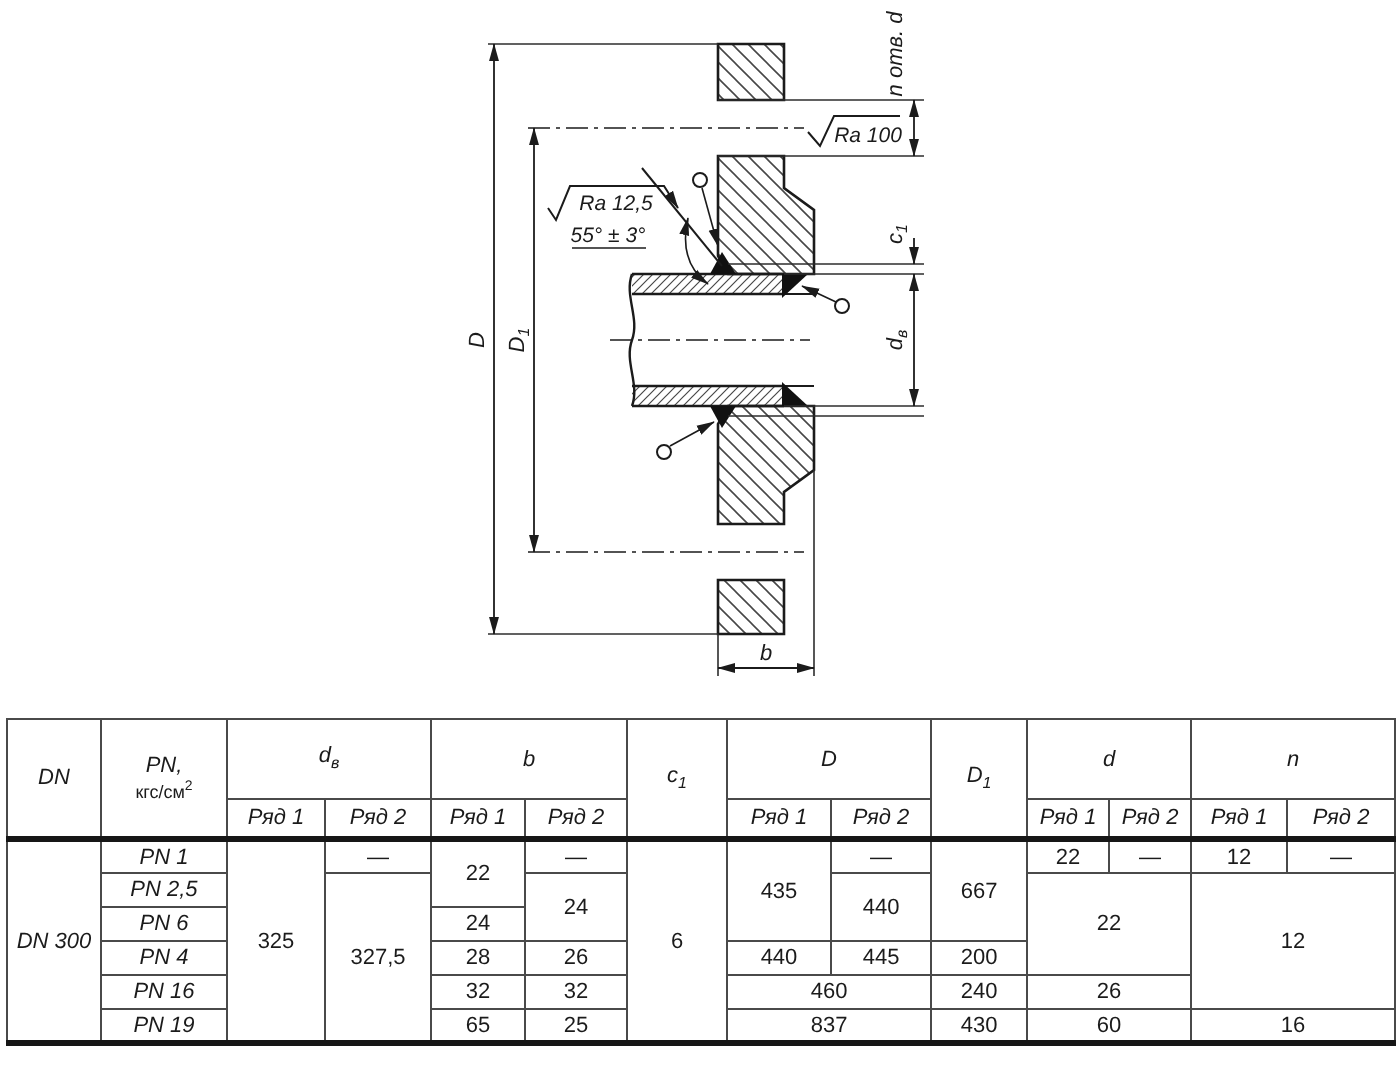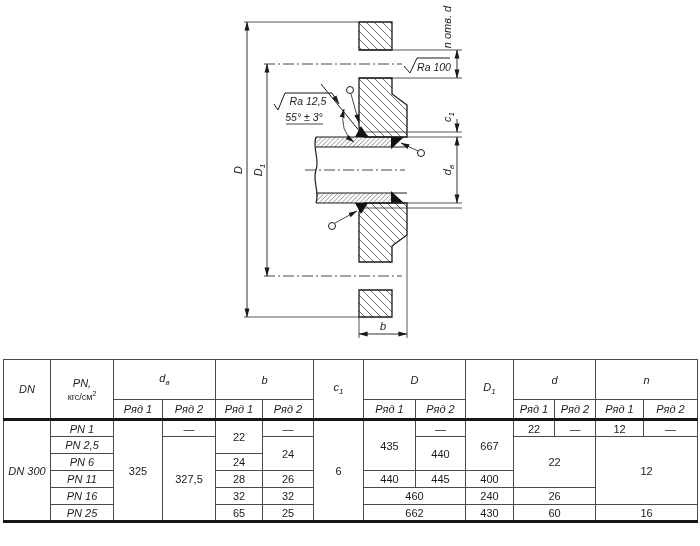--- a/index.html
+++ b/index.html
@@ -202,40 +202,40 @@
         <td rowspan="2">24</td>
         <td rowspan="2">440</td>
         <td colspan="2" rowspan="3">22</td>
         <td colspan="2" rowspan="4">12</td>
       </tr>
       <tr>
         <td class="it">PN 6</td>
         <td>24</td>
       </tr>
       <tr>
-        <td class="it">PN 11</td>
+        <td class="it">PN 4</td>
         <td>28</td>
         <td>26</td>
         <td>440</td>
         <td>445</td>
-        <td>400</td>
+        <td>200</td>
       </tr>
       <tr>
         <td class="it">PN 16</td>
         <td>32</td>
         <td>32</td>
         <td colspan="2">460</td>
         <td>240</td>
         <td colspan="2">26</td>
       </tr>
       <tr>
-        <td class="it">PN 25</td>
+        <td class="it">PN 19</td>
         <td>65</td>
         <td>25</td>
-        <td colspan="2">662</td>
+        <td colspan="2">837</td>
         <td>430</td>
         <td colspan="2">60</td>
         <td colspan="2">16</td>
       </tr>
     </tbody>
   </table>
 
 </div>
 
 </body></html>

